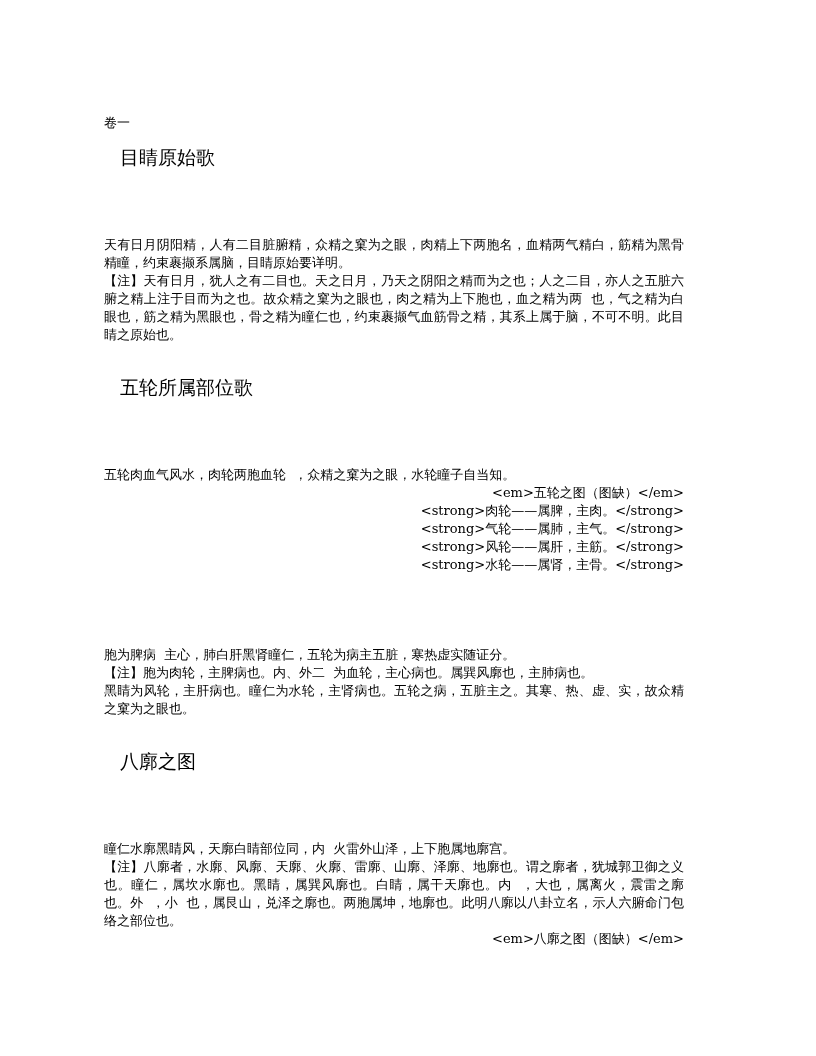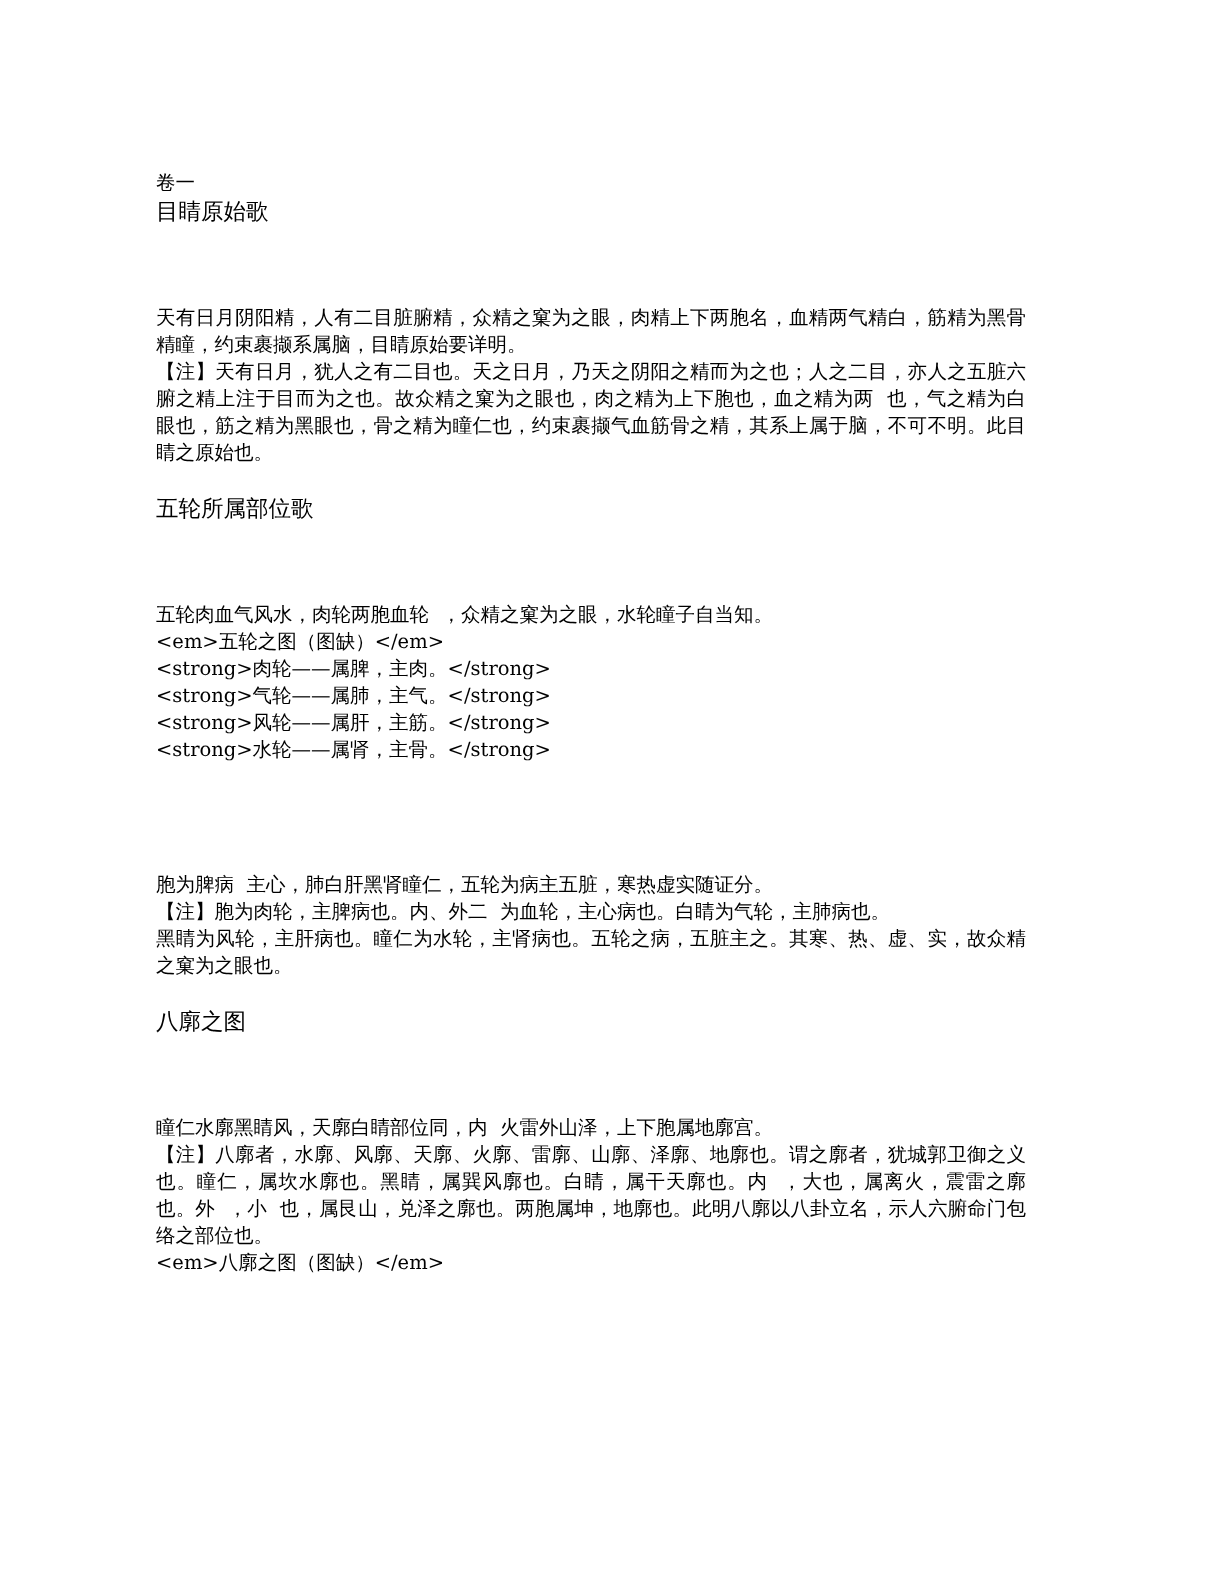--- a/index.html
+++ b/index.html
@@ -20,22 +20,22 @@
       left: 104px;
       top: 114px;
       width: 580px;
       font-size: 13px;
       line-height: 18px;
     }
     .line { display: block; white-space: pre-wrap; }
     .para { margin: 0; white-space: pre-wrap; text-align: justify; }
     .gap-big { height: 54px; }
     .gap-small { height: 18px; }
-    .heading { margin: 0; font-weight: normal; font-size: 15px; }
-    .code-line { display: block; white-space: pre; }
+    .heading { margin: 16px; font-weight: normal; font-size: 19px; }
+    .code-line { display: block; white-space: pre; text-align: right; }
   </style>
 </head>
 <body>
 
 <div class="page">
   <span class="line">卷一</span>
 
   <span class="line heading">目睛原始歌</span>
   <div class="gap-big"></div>
   <p class="para">天有日月阴阳精，人有二目脏腑精，众精之窠为之眼，肉精上下两胞名，血精两气精白，筋精为黑骨精瞳，约束裹撷系属脑，目睛原始要详明。</p>
@@ -47,21 +47,21 @@
   <p class="para">五轮肉血气风水，肉轮两胞血轮  ，众精之窠为之眼，水轮瞳子自当知。</p>
   <span class="code-line">&lt;em&gt;五轮之图（图缺）&lt;/em&gt;</span>
   <span class="code-line">&lt;strong&gt;肉轮——属脾，主肉。&lt;/strong&gt;</span>
   <span class="code-line">&lt;strong&gt;气轮——属肺，主气。&lt;/strong&gt;</span>
   <span class="code-line">&lt;strong&gt;风轮——属肝，主筋。&lt;/strong&gt;</span>
   <span class="code-line">&lt;strong&gt;水轮——属肾，主骨。&lt;/strong&gt;</span>
   <div class="gap-small"></div>
 
   <div class="gap-big"></div>
   <p class="para">胞为脾病  主心，肺白肝黑肾瞳仁，五轮为病主五脏，寒热虚实随证分。</p>
-  <p class="para">【注】胞为肉轮，主脾病也。内、外二  为血轮，主心病也。白睛为气轮，主肺病也。</p>
+  <p class="para">【注】胞为肉轮，主脾病也。内、外二  为血轮，主心病也。属巽风廓也，主肺病也。</p>
   <p class="para">黑睛为风轮，主肝病也。瞳仁为水轮，主肾病也。五轮之病，五脏主之。其寒、热、虚、实，故众精之窠为之眼也。</p>
   <div class="gap-small"></div>
 
   <span class="line heading">八廓之图</span>
   <div class="gap-big"></div>
   <p class="para">瞳仁水廓黑睛风，天廓白睛部位同，内  火雷外山泽，上下胞属地廓宫。</p>
   <p class="para">【注】八廓者，水廓、风廓、天廓、火廓、雷廓、山廓、泽廓、地廓也。谓之廓者，犹城郭卫御之义也。瞳仁，属坎水廓也。黑睛，属巽风廓也。白睛，属干天廓也。内  ，大也，属离火，震雷之廓也。外  ，小  也，属艮山，兑泽之廓也。两胞属坤，地廓也。此明八廓以八卦立名，示人六腑命门包络之部位也。</p>
   <span class="code-line">&lt;em&gt;八廓之图（图缺）&lt;/em&gt;</span>
 </div>
 

